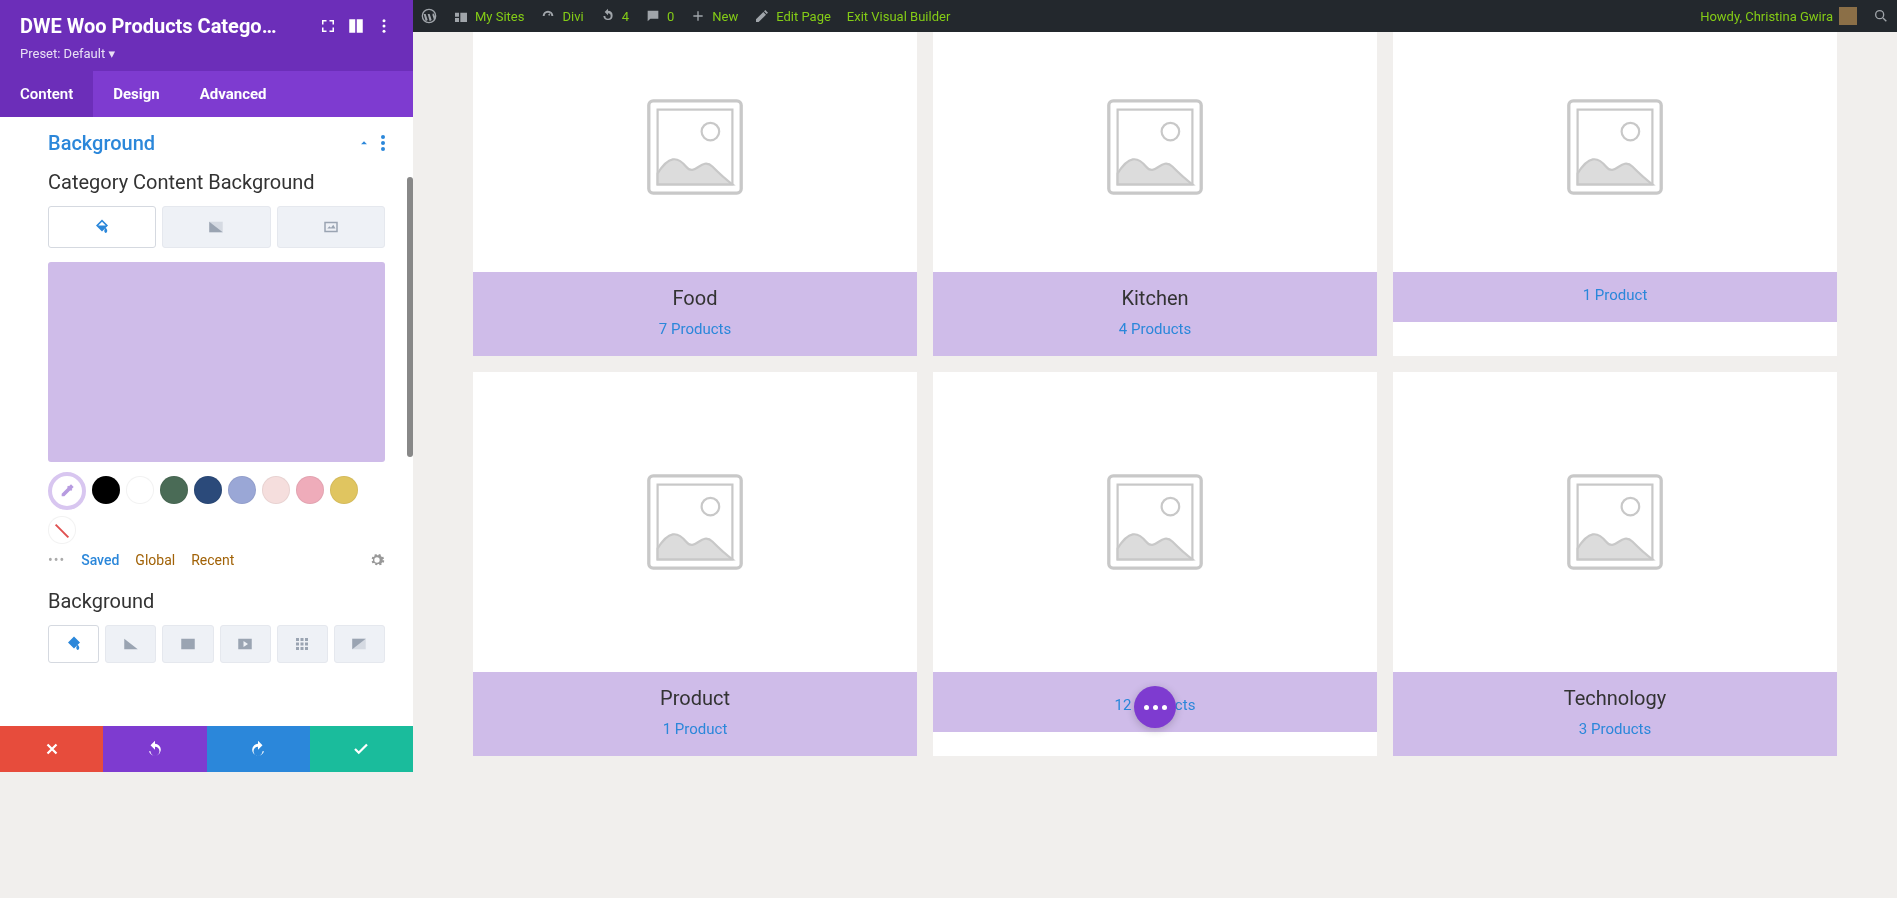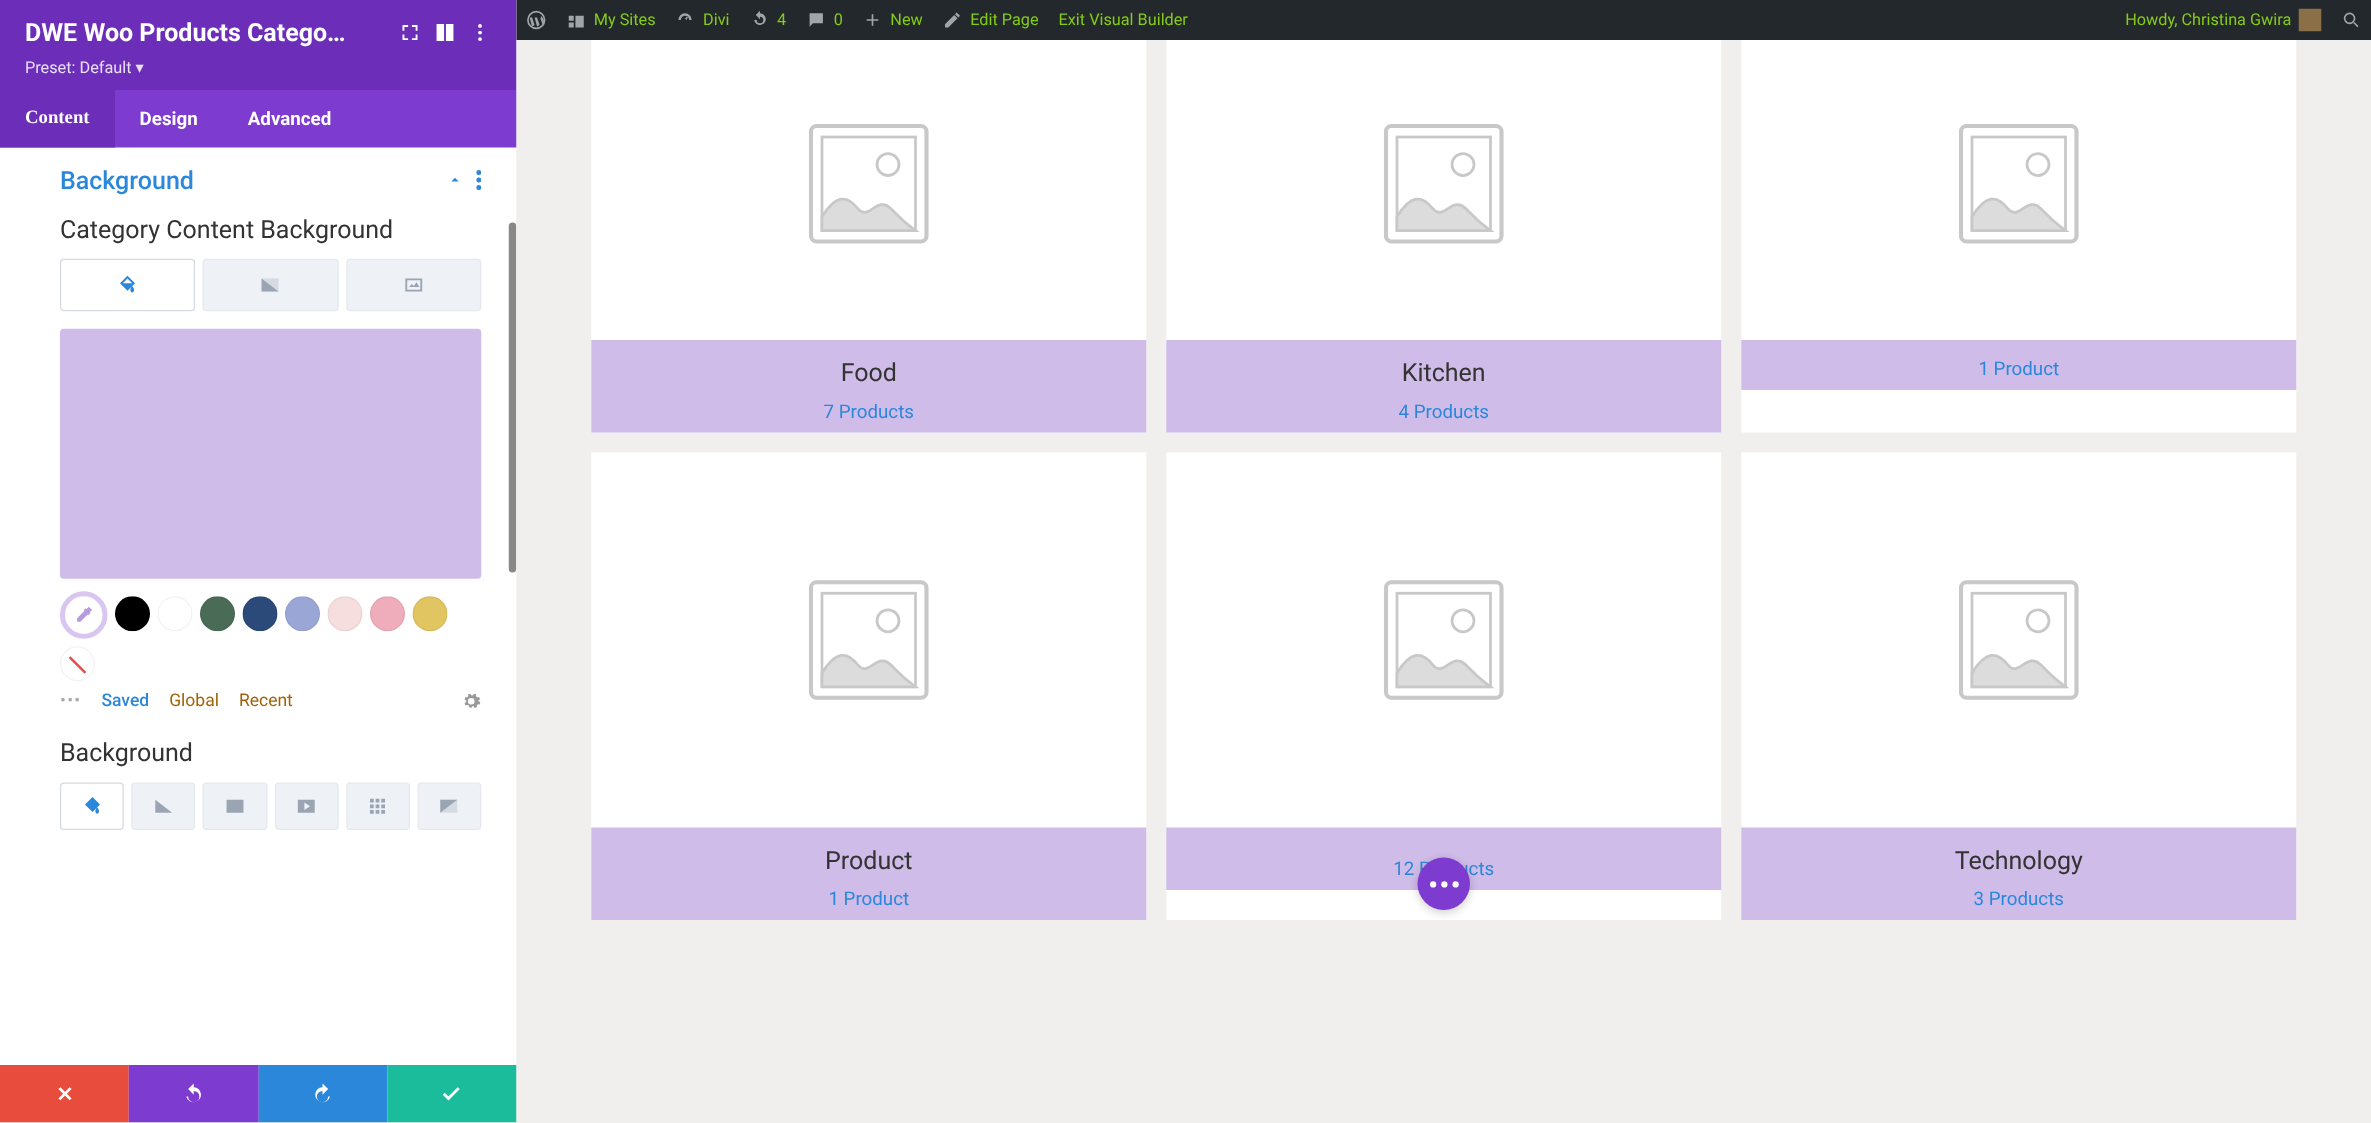--- a/index.html
+++ b/index.html
@@ -7,29 +7,29 @@
 
 
 .wp-bar { position:absolute; top:0; left:413px; right:0; height:32px; background:#23282d; color:#84cc16; display:flex; align-items:center; font-size:13px; z-index:20; }
 .wp-bar .item { display:flex; align-items:center; padding:0 8px; height:32px; cursor:pointer; gap:6px; }
 .wp-bar .spacer { flex:1; }
 .wp-bar .ico { width:16px; height:16px; fill:#a0a5aa; }
 .wp-bar .avatar { width:18px; height:18px; background:#8b6f47; }
 .wp-bar .search-btn { width:32px; height:32px; display:flex; align-items:center; justify-content:center; }
 
 
-.side { position:absolute; top:0; left:0; width:413px; height:898px; background:#fff; display:flex; flex-direction:column; z-index:30; }
+.side { position:absolute; top:0; left:0; width:413px; height:772px; background:#fff; display:flex; flex-direction:column; z-index:30; }
 .side-head { background:#6c2eb9; color:#fff; padding:14px 20px 10px; }
 .side-title-row { display:flex; align-items:center; gap:10px; }
 .side-title { font-size:20px; font-weight:700; flex:1; white-space:nowrap; overflow:hidden; text-overflow:ellipsis; }
 .side-head-ico { width:18px; height:18px; fill:#fff; cursor:pointer; }
 .side-preset { font-size:13px; opacity:.85; margin-top:8px; }
 .side-tabs { background:#7e3bd0; display:flex; }
 .side-tab { flex:0 0 auto; padding:14px 20px; color:#fff; font-size:15px; cursor:pointer;font-weight:bold; }
-.side-tab.active { background:#6c2eb9; font-weight:600;font-family:Liberation Serif, serif; }
+.side-tab.active { background:#6c2eb9; font-weight:600; }
 
 .side-body { flex:1; overflow:auto; padding:14px 28px 0 28px; position:relative;margin-left:20px; }
 .side-body::after { content:""; position:absolute; top:60px; right:0; width:6px; height:280px; background:#888; border-radius:3px; }
 
 .sec-head { display:flex; align-items:center; color:#2b87da; font-size:20px; font-weight:500; margin-bottom:14px; }
 .sec-head .lbl { flex:1; }
 .sec-head .caret { fill:#2b87da; width:14px; height:14px; margin-right:10px; cursor:pointer; }
 .sec-head .menu { fill:#2b87da; width:4px; height:16px; cursor:pointer; }
 
 .field-label { font-size:20px; color:#333; line-height:1.35; margin-bottom:10px; }
@@ -64,21 +64,21 @@
 .fb.redo { background:#2b87da; }
 .fb.ok { background:#1abc9c; }
 .fb svg { width:18px; height:18px; fill:#fff; }
 
 
 .canvas { position:absolute; top:32px; left:413px; right:0; bottom:0; padding:0 60px 0 60px; }
 .grid { display:grid; grid-template-columns:repeat(3,1fr); gap:16px; margin-top:-10px; }
 .card { background:#fff; }
 .card .img { height:300px; display:flex; align-items:center; justify-content:center; }
 .card.short .img { height:250px; }
-.card .cap { background:#cfbce9; text-align:center; padding:14px 0 8px; }
+.card .cap { background:#cfbce9; text-align:center; padding:14px 0 18px; }
 .card .cap .nm { font-size:20px; color:#333; margin-bottom:10px; }
 .card .cap .ct { font-size:15px; color:#2b87da; }
 
 .ph-svg { width:110px; height:110px; }
 
 .hover-dots { position:absolute; left:50%; transform:translateX(-50%); bottom:170px; width:42px; height:42px; border-radius:50%; background:#7e3bd0; display:flex; align-items:center; justify-content:center; gap:4px; cursor:pointer; box-shadow:0 2px 8px rgba(0,0,0,.2); }
 .hover-dots span { width:5px; height:5px; border-radius:50%; background:#fff; }
 </style>
 </head>
 <body>

